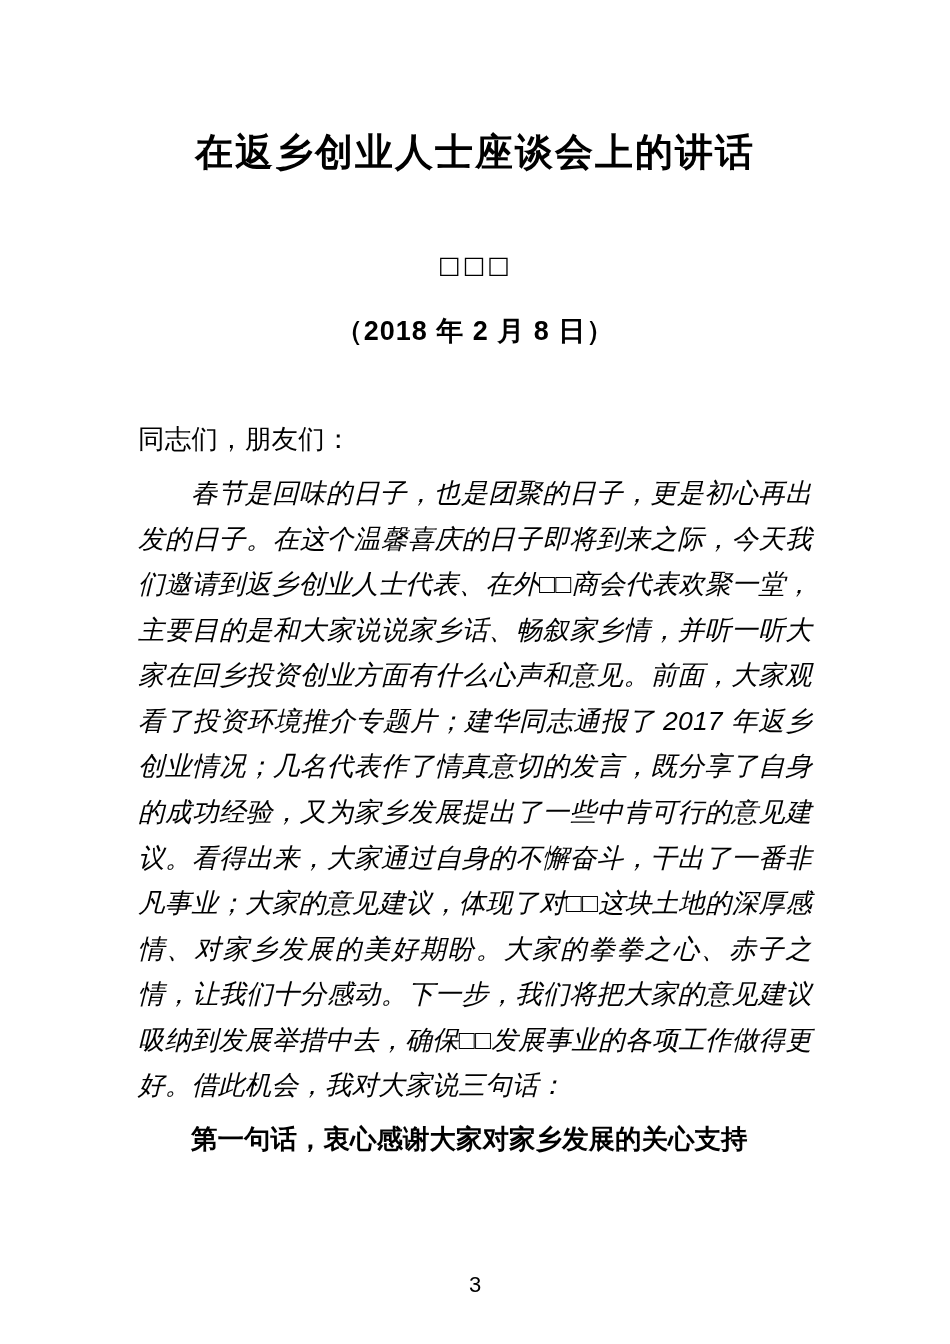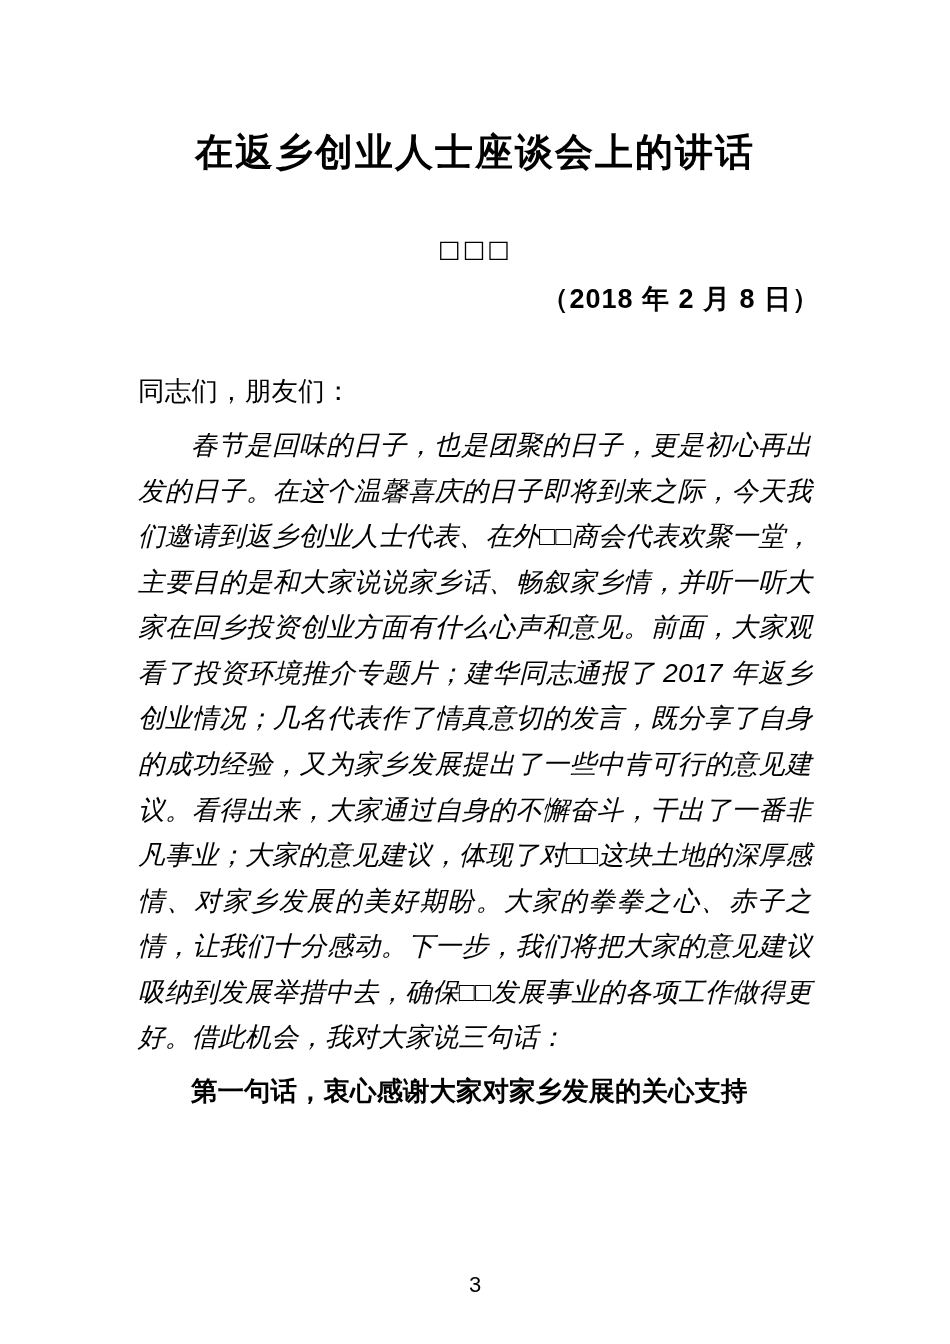--- a/index.html
+++ b/index.html
@@ -16,41 +16,42 @@
     overflow: hidden;
   }
   .page {
     width: 950px;
     height: 1344px;
     box-sizing: border-box;
     padding: 100px 130px 40px 130px;
     position: relative;
     display: flex;
     flex-direction: column;
+    gap: 16px;
   }
   .doc-title {
     text-align: center;
     font-family: "Liberation Sans", "DejaVu Sans", sans-serif;
     font-weight: bold;
     font-size: 38px;
     letter-spacing: 2px;
     margin-top: 28px;
     margin-bottom: 0;
     line-height: 1.3;
   }
   .author-line {
     text-align: center;
     font-family: "Liberation Sans", "DejaVu Sans", sans-serif;
     font-size: 24px;
     letter-spacing: 2px;
     margin-top: 58px;
     color: #000;
   }
   .date-line {
-    text-align: right;
+    text-align: center;
     font-family: "Liberation Sans", "DejaVu Sans", sans-serif;
     font-weight: bold;
     font-size: 27px;
     letter-spacing: 1px;
     margin-top: 18px;
   }
   .body-block {
     margin-top: 44px;
   }
   p.para {

